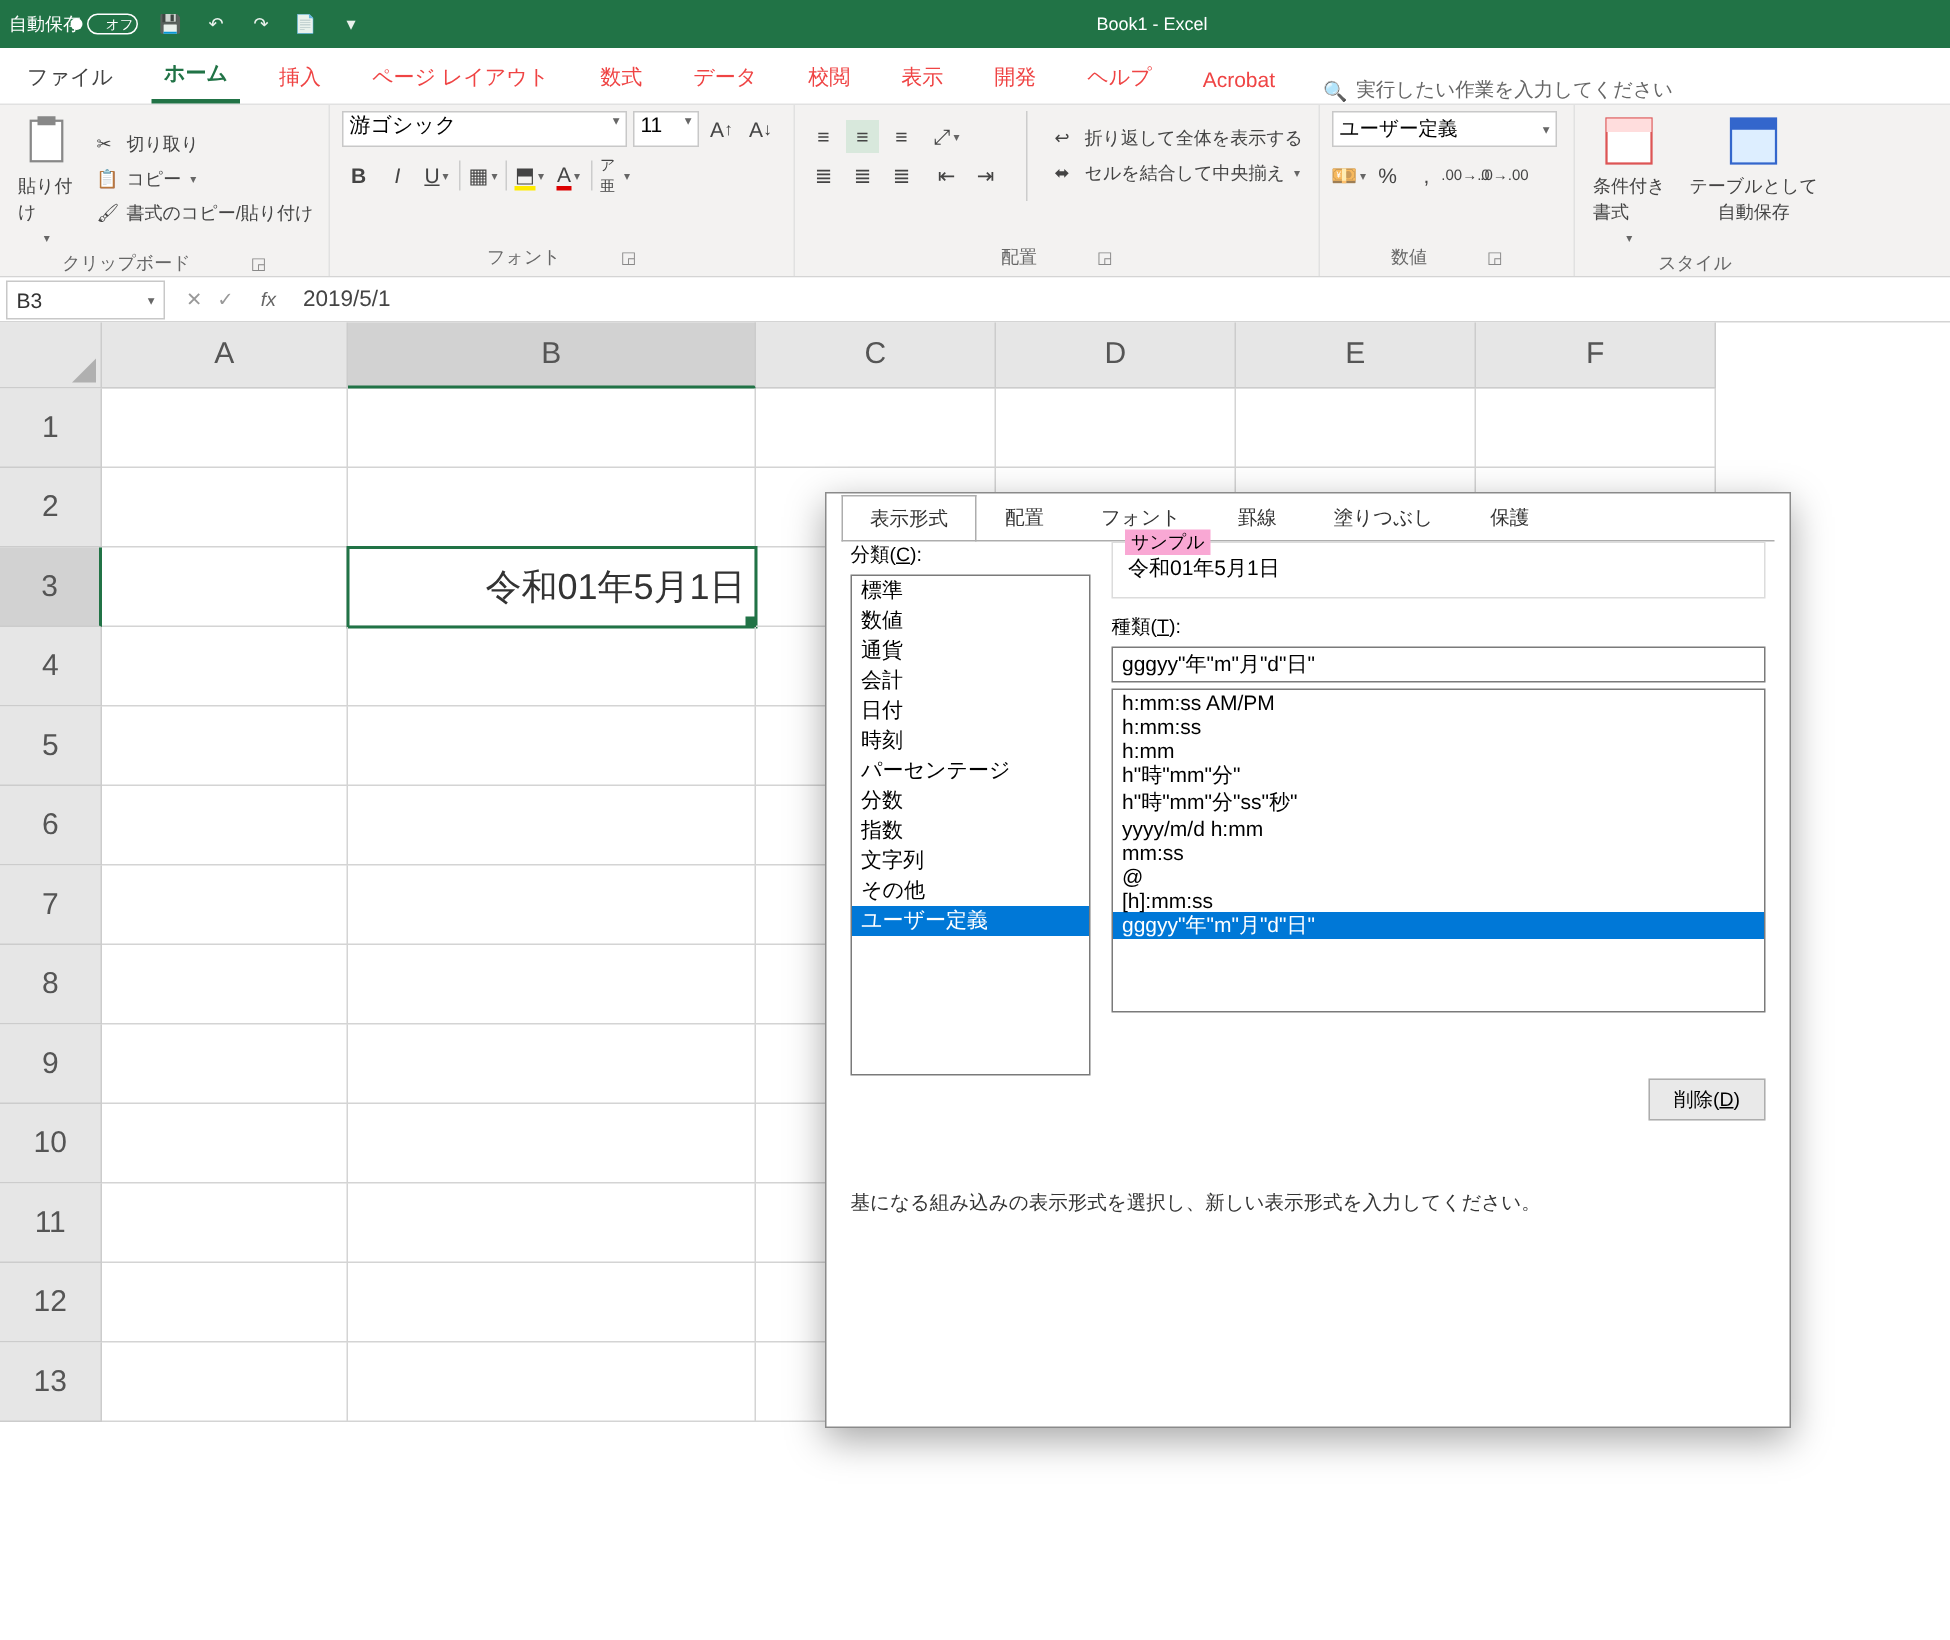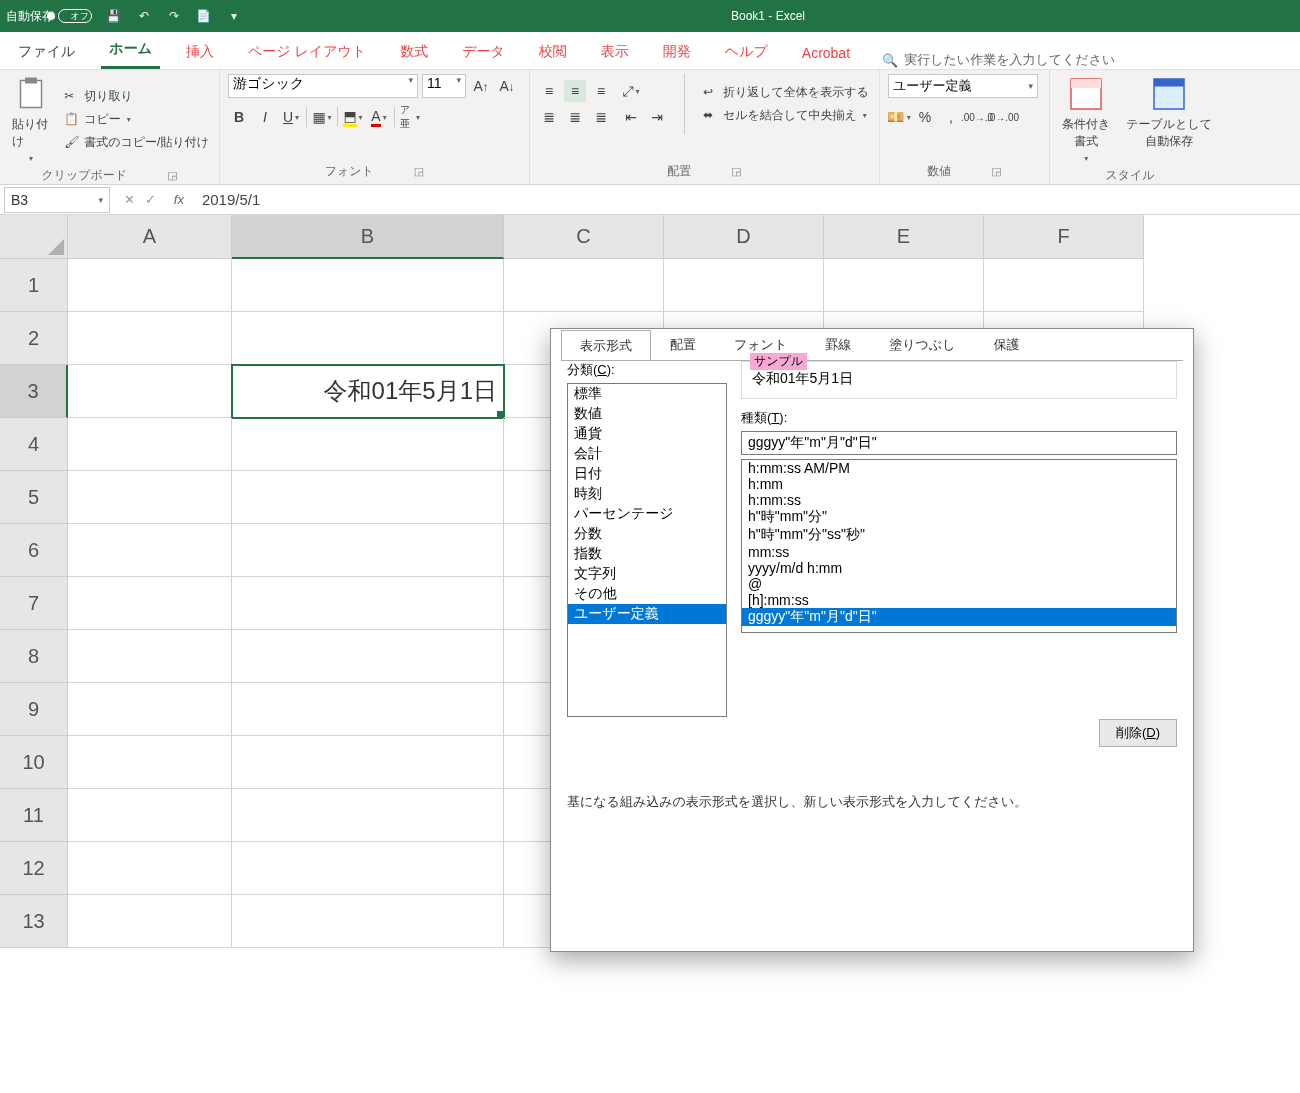--- a/index.html
+++ b/index.html
@@ -81,21 +81,21 @@
 .cat-label { font-size:13px; margin-bottom:4px; }
 .cat-list { width:160px; height:334px; border:1px solid #7a7a7a; overflow-y:scroll; background:#fff; }
 .cat-list .item { padding:1px 6px; font-size:14px; cursor:pointer; }
 .cat-list .item.sel { background:#0078d7; color:#fff; }
 .right-col { flex:1; }
 .sample-box { border:1px solid #dcdcdc; padding:8px 10px 10px; position:relative; margin-bottom:10px; }
 .sample-box .lbl { position:absolute; top:-9px; left:8px; background:#f9a8d4; padding:0 4px; font-size:12px; }
 .sample-val { font-size:14px; }
 .type-lbl { font-size:13px; margin:4px 0 4px; }
 .type-input { width:100%; height:24px; border:1px solid #7a7a7a; padding:0 6px; font-size:14px; }
-.type-list { width:100%; height:174px; border:1px solid #7a7a7a; overflow-y:scroll; margin-top:4px; background:#fff; }
+.type-list { width:100%; height:216px; border:1px solid #7a7a7a; overflow-y:scroll; margin-top:4px; background:#fff; }
 .type-list .titem { padding:0 6px; font-size:14px; cursor:pointer; white-space:nowrap; }
 .type-list .titem.sel { background:#0078d7; color:#fff; }
 .del-btn { position:absolute; right:6px; top:358px; height:28px; padding:0 16px; border:1px solid #adadad; background:#e9e9e9; font-size:13px; cursor:pointer; }
 .hint { position:absolute; left:6px; top:432px; font-size:13px; color:#333; }
 .dlg-footer { height:46px; display:flex; align-items:center; justify-content:flex-end; gap:8px; padding:0 14px; }
 .dlg-btn { height:26px; min-width:92px; border:1px solid #adadad; background:#e9e9e9; font-size:13px; cursor:pointer; }
 .dlg-btn.primary { border:1px solid #0067c0; box-shadow:inset 0 0 0 1px #0067c0; }
 
 .underline-accel { text-decoration: underline; }
 </style>
@@ -268,21 +268,21 @@
       </div>
   </div>
 
   <div class="ribbon-group" style="width:160px;border-right:none">
     <div class="top">
       <div class="ribbon-btn-large">
         <svg class="icn" viewBox="0 0 24 24">
             <rect x="2" y="2" width="20" height="20" fill="#fff" stroke="#d55"></rect>
             <rect x="2" y="2" width="20" height="6" fill="#fdd"></rect>
           </svg>
-        <span style="white-space:pre;text-align:center">条件付き
+        <span style="white-space:pre;">条件付き
 書式</span>
           <span style="font-size:8px;color:#666">▾</span>
       </div>
       <div class="ribbon-btn-large">
         <svg class="icn" viewBox="0 0 24 24">
             <rect x="2" y="2" width="20" height="20" fill="#def" stroke="#36c"></rect>
             <rect x="2" y="2" width="20" height="5" fill="#36c"></rect>
           </svg>
         <span style="white-space:pre;text-align:center">テーブルとして
 自動保存</span>
@@ -470,26 +470,26 @@
       </div>
       <div class="right-col">
         <div class="sample-box">
           <span class="lbl">サンプル</span>
           <div class="sample-val">令和01年5月1日</div>
         </div>
         <div class="type-lbl">種類(<span class="underline-accel">T</span>):</div>
         <input class="type-input" value="gggyy&quot;年&quot;m&quot;月&quot;d&quot;日&quot;" style="">
         <div class="type-list" id="type-list">
             <div class="titem">h:mm:ss AM/PM</div>
+            <div class="titem">h:mm:ss</div>
             <div class="titem">h:mm</div>
-            <div class="titem">h:mm:ss</div>
             <div class="titem">h"時"mm"分"</div>
             <div class="titem">h"時"mm"分"ss"秒"</div>
+            <div class="titem">yyyy/m/d h:mm</div>
             <div class="titem">mm:ss</div>
-            <div class="titem">yyyy/m/d h:mm</div>
             <div class="titem">@</div>
             <div class="titem">[h]:mm:ss</div>
             <div class="titem sel">gggyy"年"m"月"d"日"</div>
           </div>
       </div>
     </div>
     <button class="del-btn">削除(<span class="underline-accel">D</span>)</button>
     <div class="hint">基になる組み込みの表示形式を選択し、新しい表示形式を入力してください。</div>
   </div>
 </div>

